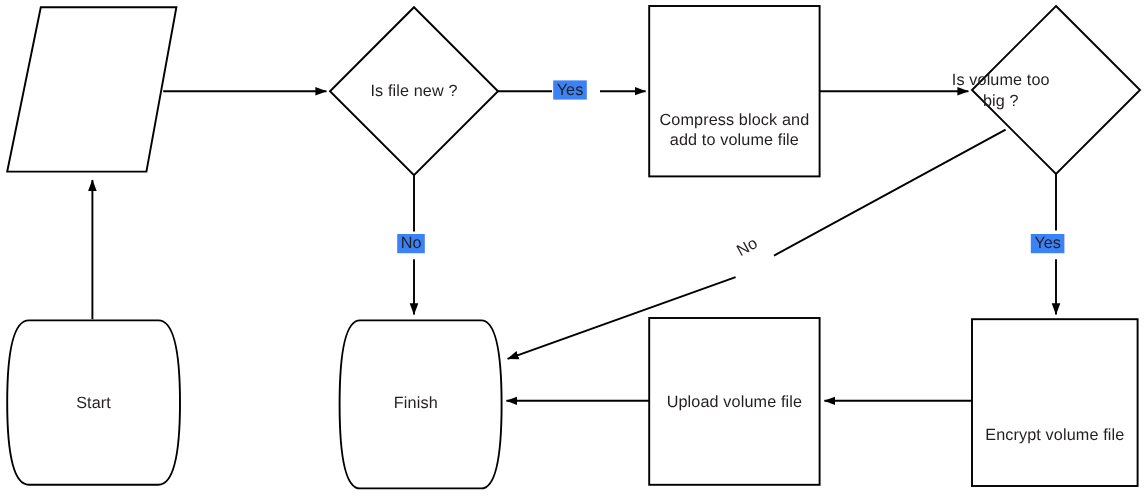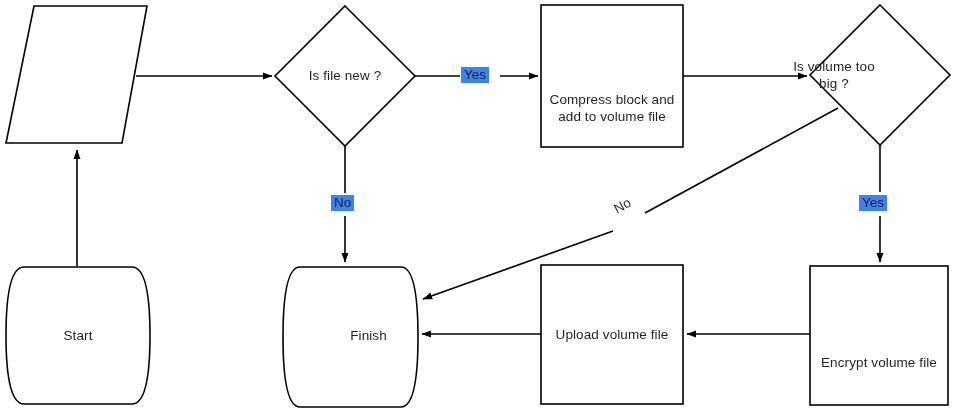--- a/index.html
+++ b/index.html
@@ -140,21 +140,21 @@
   <div class="node-label" style="left:275px; top:67px; width:140px;">Is file new ?</div>
 
   <div class="node-label" style="left:541px; top:59px; width:142px;margin-top:32px;">Compress block and
 add to volume file</div>
 
   <div class="node-label" style="left:764px; top:58px; width:140px;">Is volume too
 big ?</div>
 
   <div class="node-label" style="left:6px; top:327px; width:144px;">Start</div>
 
-  <div class="node-label" style="left:301px; top:327px; width:135px;">Finish</div>
+  <div class="node-label" style="left:279px; top:327px; width:135px;">Finish</div>
 
   <div class="node-label" style="left:541px; top:326px; width:142px;">Upload volume file</div>
 
   <div class="node-label" style="left:810px; top:326px; width:138px;margin-top:28px;">Encrypt volume file</div>
 
   <div class="edge-label" style="left:461px; top:67px;">Yes</div>
 
   <div class="edge-label" style="left:331px; top:195px;">No</div>
 
   <div class="edge-label rotated" style="left:614px; top:198px; transform:rotate(-29deg);">No</div>

